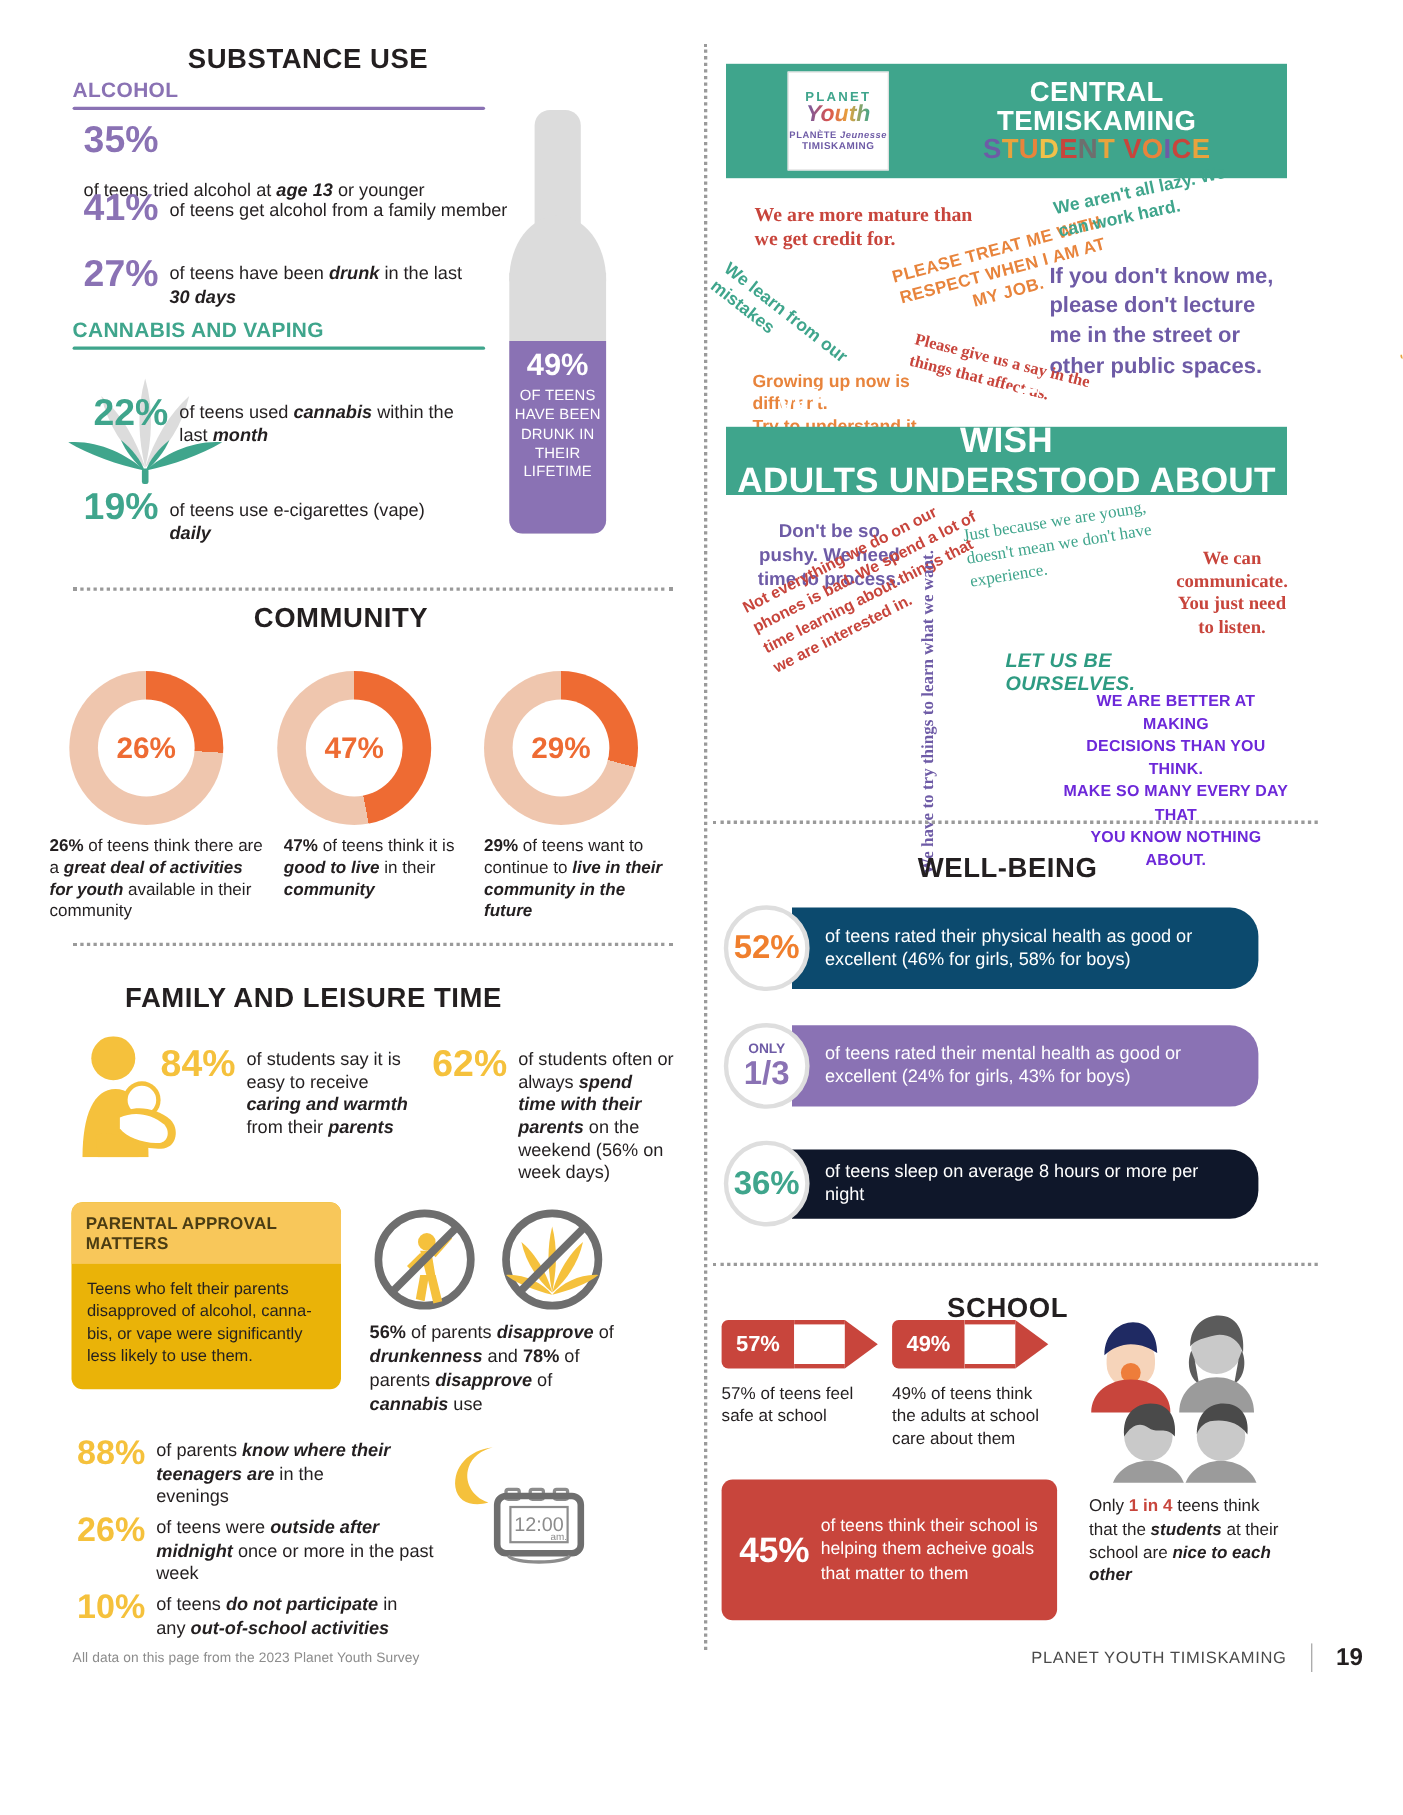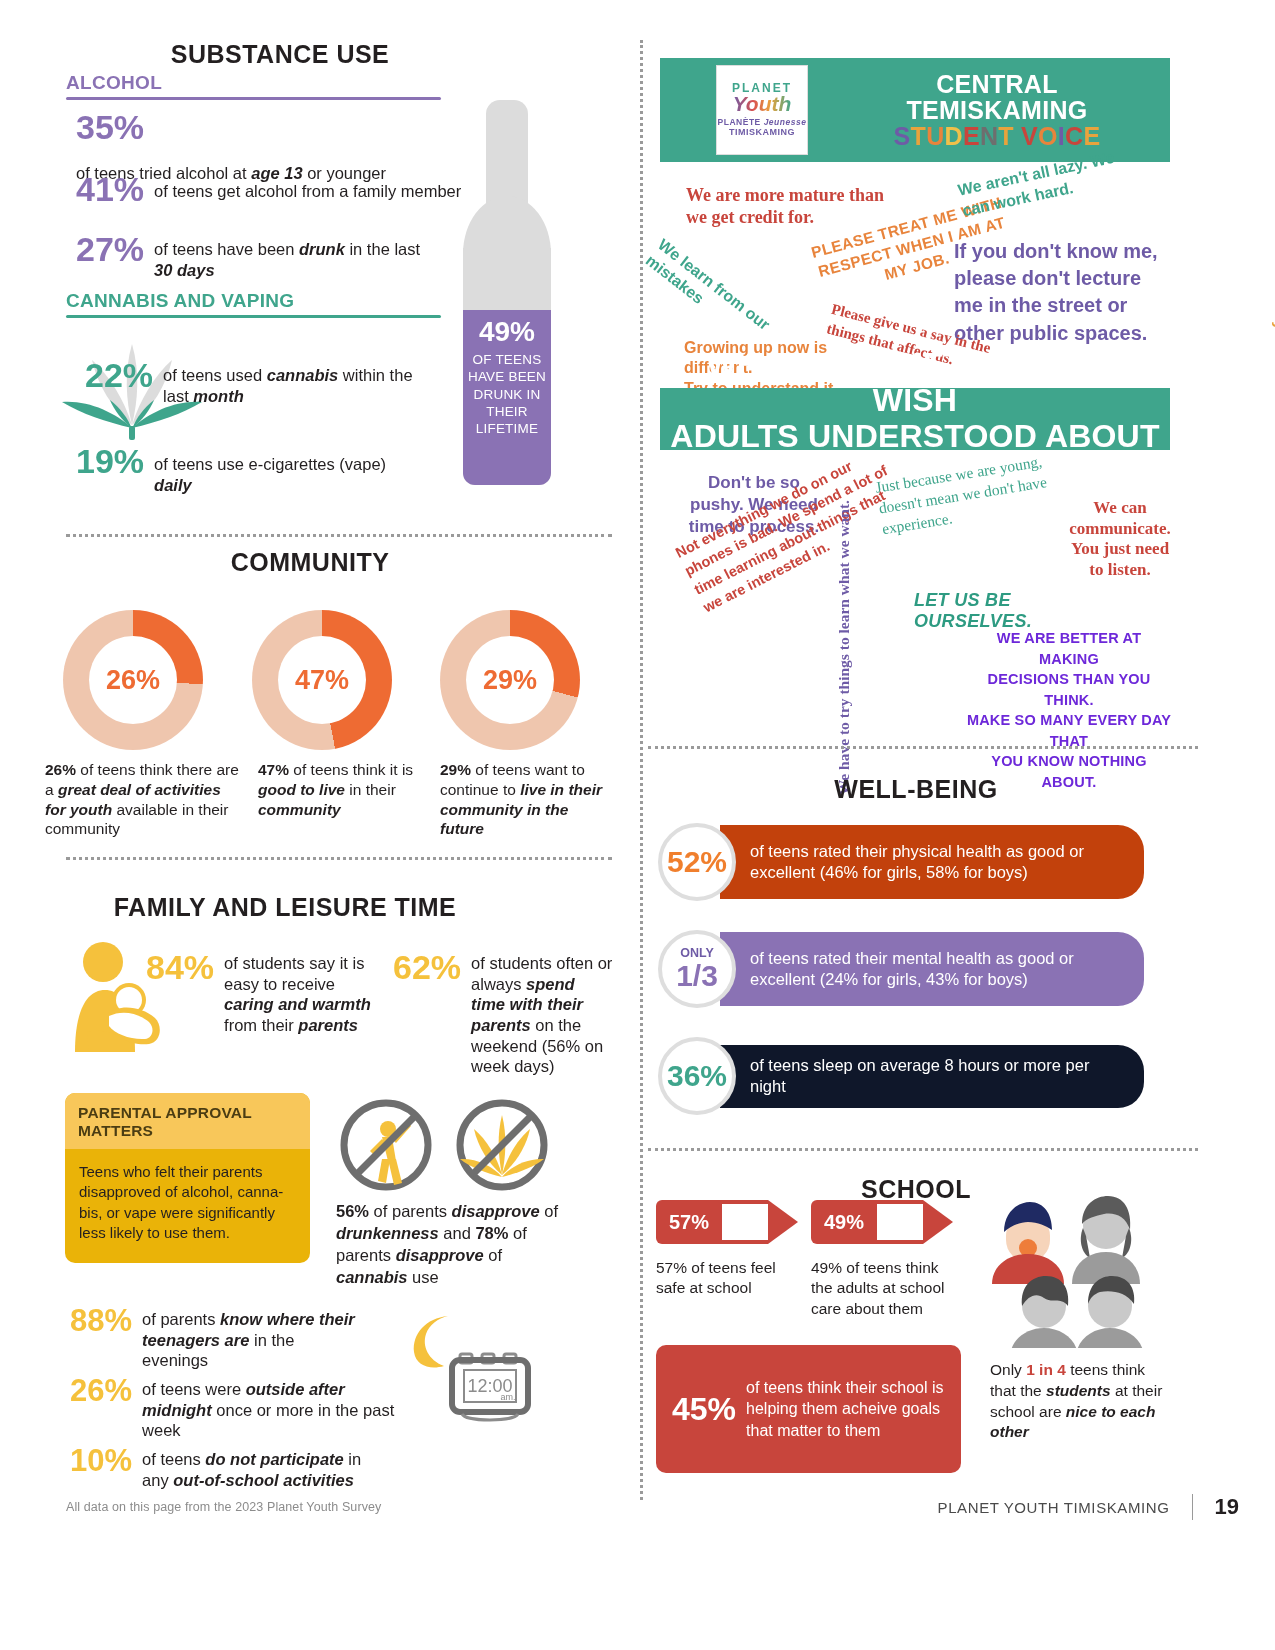--- a/index.html
+++ b/index.html
@@ -440,21 +440,21 @@
     <div class="q" style="left:330px;top:628px;width:206px;font-size:14.5px;font-weight:bold;line-height:1.42;color:#6d28d9;text-align:center;letter-spacing:.2px;">WE ARE BETTER AT MAKING<br>DECISIONS THAN YOU THINK.<br>MAKE SO MANY EVERY DAY THAT<br>YOU KNOW NOTHING ABOUT.</div>
 
     <div class="dotrow" style="position:absolute;left:12px;top:746px;width:550px;"></div>
 
     <div class="sec-title" style="position:absolute;left:0;top:775px;width:560px;">WELL-BEING</div>
 
     <div class="pill-row" style="left:22px;top:823px;">
       <div class="pill-circle">
         <div class="v" style="color:#f07f2d;">52%</div>
       </div>
-      <div class="pill-bar" style="background:#c2410c;width:424px;height:74px;">of teens rated their physical health as good or excellent (46% for girls, 58% for boys)</div>
+      <div class="pill-bar" style="background:#0c4a6e;width:424px;height:74px;">of teens rated their physical health as good or excellent (46% for girls, 58% for boys)</div>
     </div>
 
     <div class="pill-row" style="left:22px;top:930px;">
       <div class="pill-circle">
         <div class="only" style="color:#6e5ba6;">ONLY</div>
         <div class="v" style="color:#8a72b4;">1/3</div>
       </div>
       <div class="pill-bar" style="background:#8a72b4;width:424px;height:74px;">of teens rated their mental health as good or excellent (24% for girls, 43% for boys)</div>
     </div>
 

